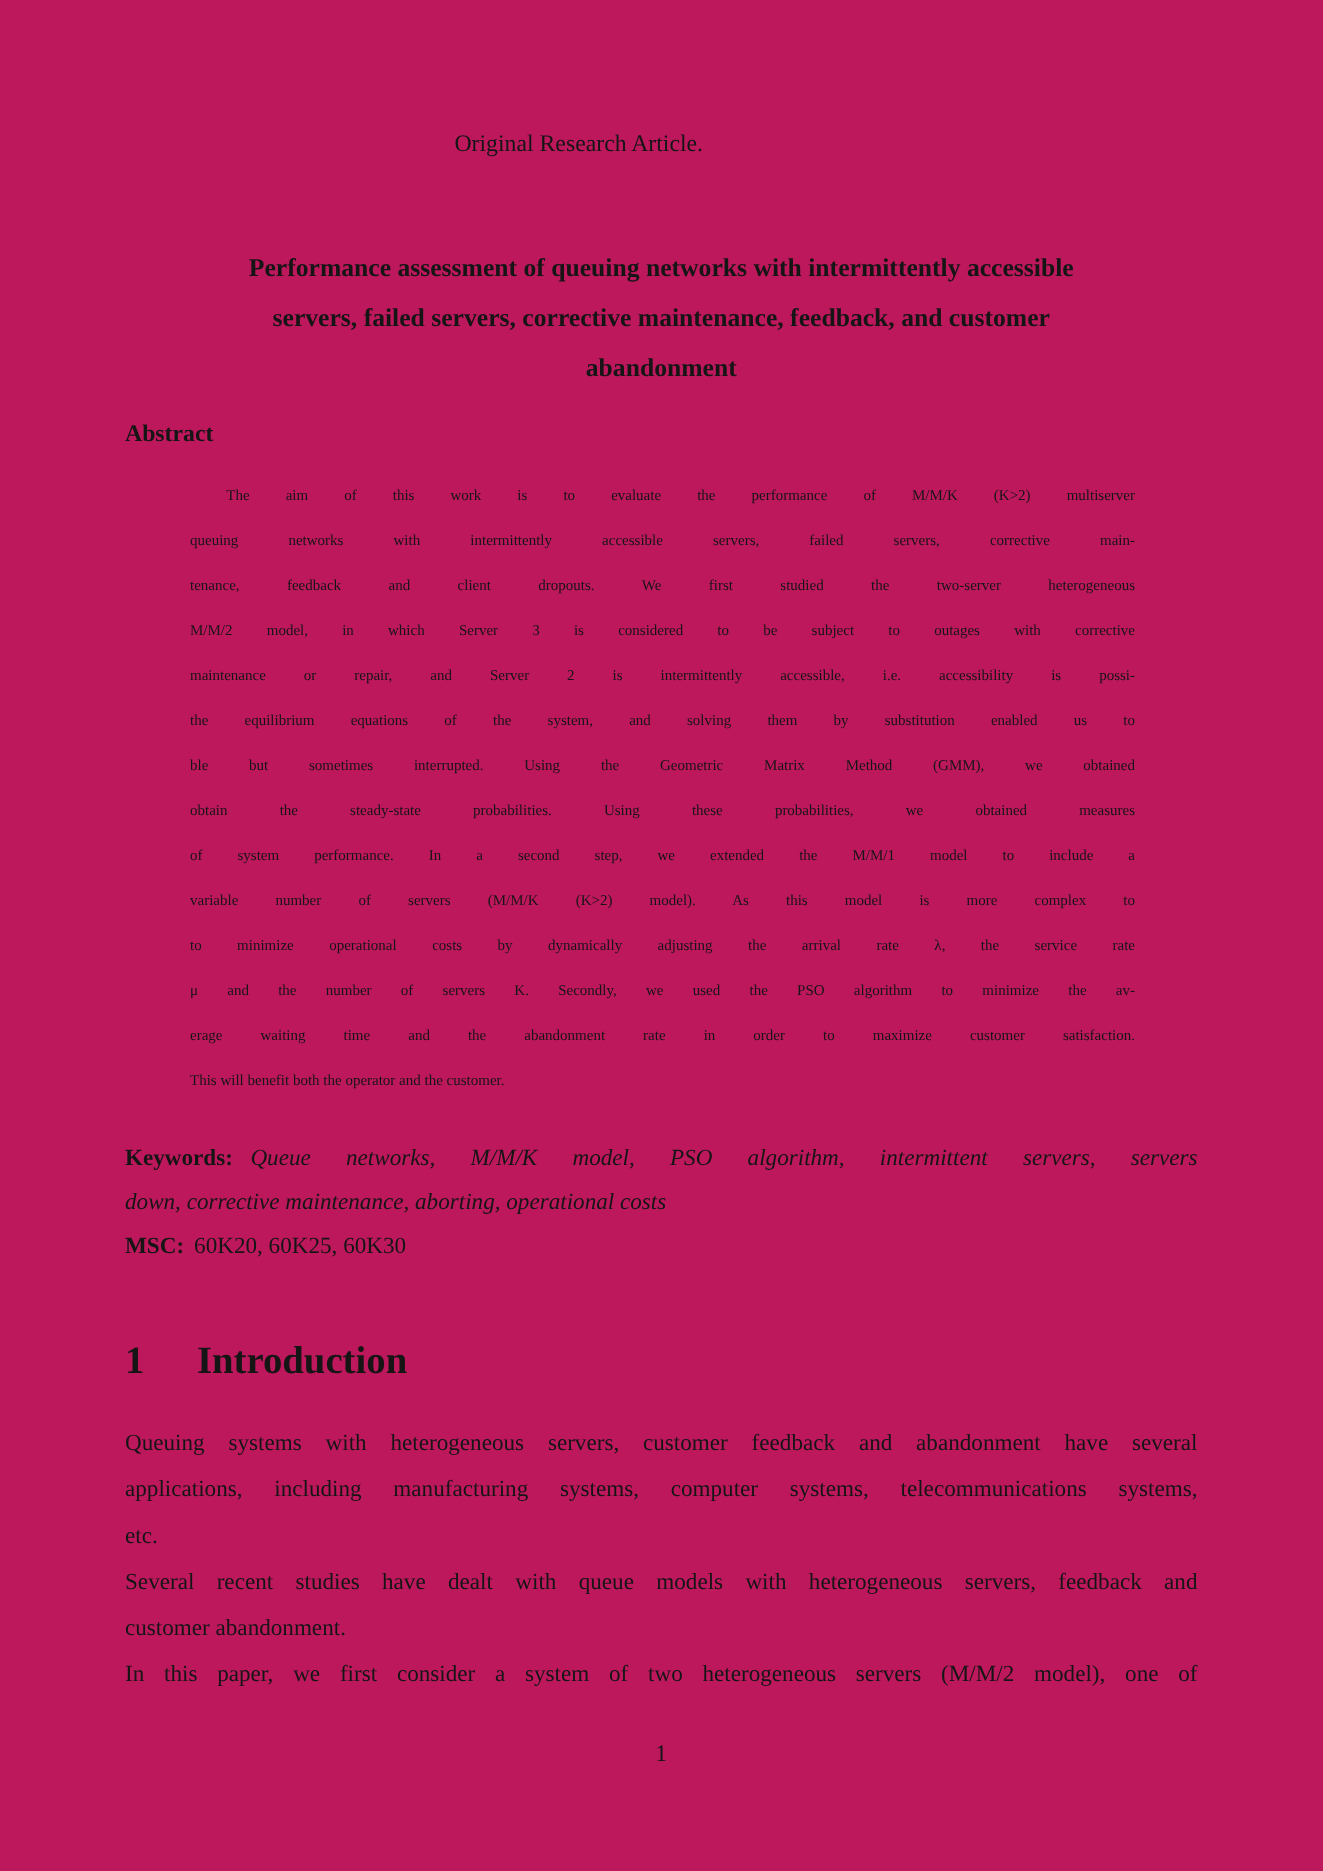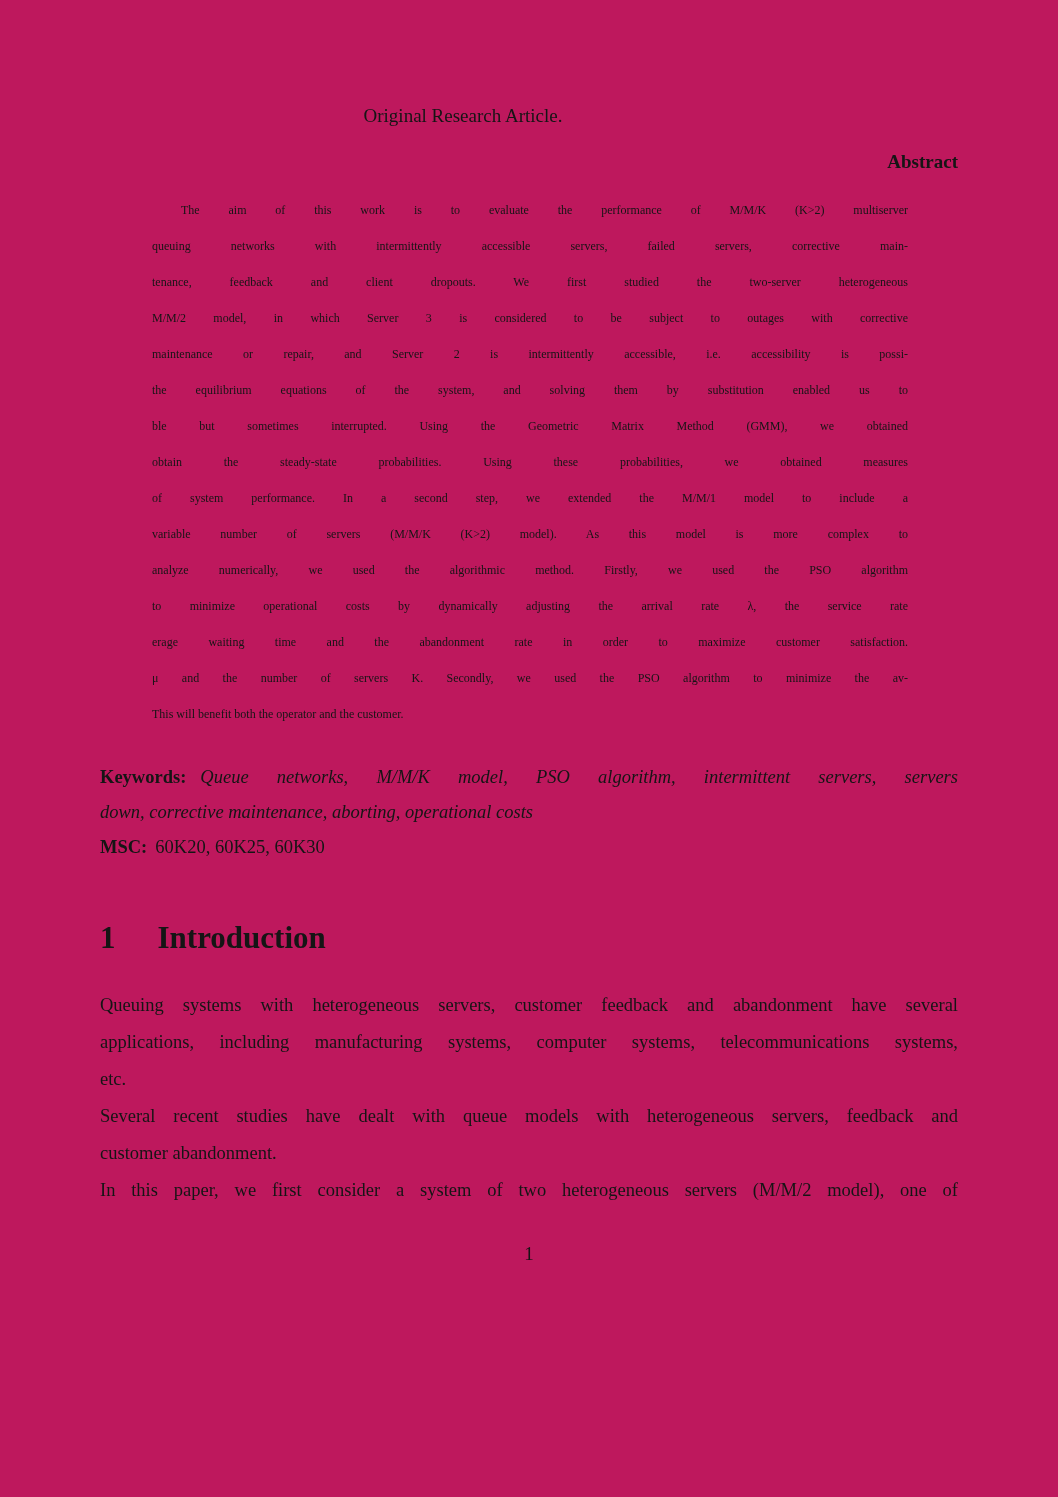--- a/index.html
+++ b/index.html
@@ -30,21 +30,21 @@
     font-size: 20.5px;
     font-weight: bold;
     line-height: 40px;
     text-align: center;
   }
   .abstract-heading {
     margin-top: 20px;
     font-size: 19px;
     font-weight: bold;
     line-height: 26px;
-    text-align: right;
+    text-align: left;
   }
   .abstract-block {
     margin-top: 17px;
     padding-left: 52px;
     padding-right: 50px;
     font-size: 12px;
     line-height: 36px;
   }
   .kw-block {
     margin-top: 28px;
@@ -79,38 +79,42 @@
   .just { text-align: justify; text-align-last: justify; }
   .ind { text-indent: 29px; }
 </style>
 </head>
 <body>
 
 <div class="page">
 
   <div class="article-type">Original Research Article.</div>
 
+  <div class="paper-title">
+    <div>Performance assessment of queuing networks with intermittently accessible</div>
+    <div>servers, failed servers, corrective maintenance, feedback, and customer</div>
+    <div>abandonment</div>
+  </div>
 
   <div class="abstract-heading">Abstract</div>
 
   <div class="abstract-block">
     <div class="line just ind">The aim of this work is to evaluate the performance of M/M/K (K&gt;2) multiserver</div>
     <div class="line just">queuing networks with intermittently accessible servers, failed servers, corrective main-</div>
     <div class="line just">tenance, feedback and client dropouts.  We first studied the two-server heterogeneous</div>
     <div class="line just">M/M/2 model, in which Server 3 is considered to be subject to outages with corrective</div>
     <div class="line just">maintenance or repair, and Server 2 is intermittently accessible, i.e.  accessibility is possi-</div>
     <div class="line just">the equilibrium equations of the system, and solving them by substitution enabled us to</div>
     <div class="line just">ble but sometimes interrupted.  Using the Geometric Matrix Method (GMM), we obtained</div>
     <div class="line just">obtain the steady-state probabilities.  Using these probabilities, we obtained measures</div>
     <div class="line just">of system performance.  In a second step, we extended the M/M/1 model to include a</div>
     <div class="line just">variable number of servers (M/M/K (K&gt;2) model).  As this model is more complex to</div>
-    <div class="line just">analyze numerically, we used the algorithmic method.  Firstly, we used the PSO algorithm</div>
     <div class="line just">to minimize operational costs by dynamically adjusting the arrival rate λ, the service rate</div>
+    <div class="line just">μ and the number of servers K.  Secondly, we used the PSO algorithm to minimize the av-</div>
     <div class="line just">erage waiting time and the abandonment rate in order to maximize customer satisfaction.</div>
-    <div class="line just">μ and the number of servers K.  Secondly, we used the PSO algorithm to minimize the av-</div>
     <div class="line">This will benefit both the operator and the customer.</div>
   </div>
 
   <div class="kw-block">
     <div class="line just"><span class="kw-label">Keywords:</span><span class="kw-italic">Queue networks, M/M/K model, PSO algorithm, intermittent servers, servers</span></div>
     <div class="line"><span class="kw-italic">down, corrective maintenance, aborting, operational costs</span></div>
     <div class="line"><span class="msc-label">MSC:</span><span>60K20, 60K25, 60K30</span></div>
   </div>
 
   <div class="section-heading">

